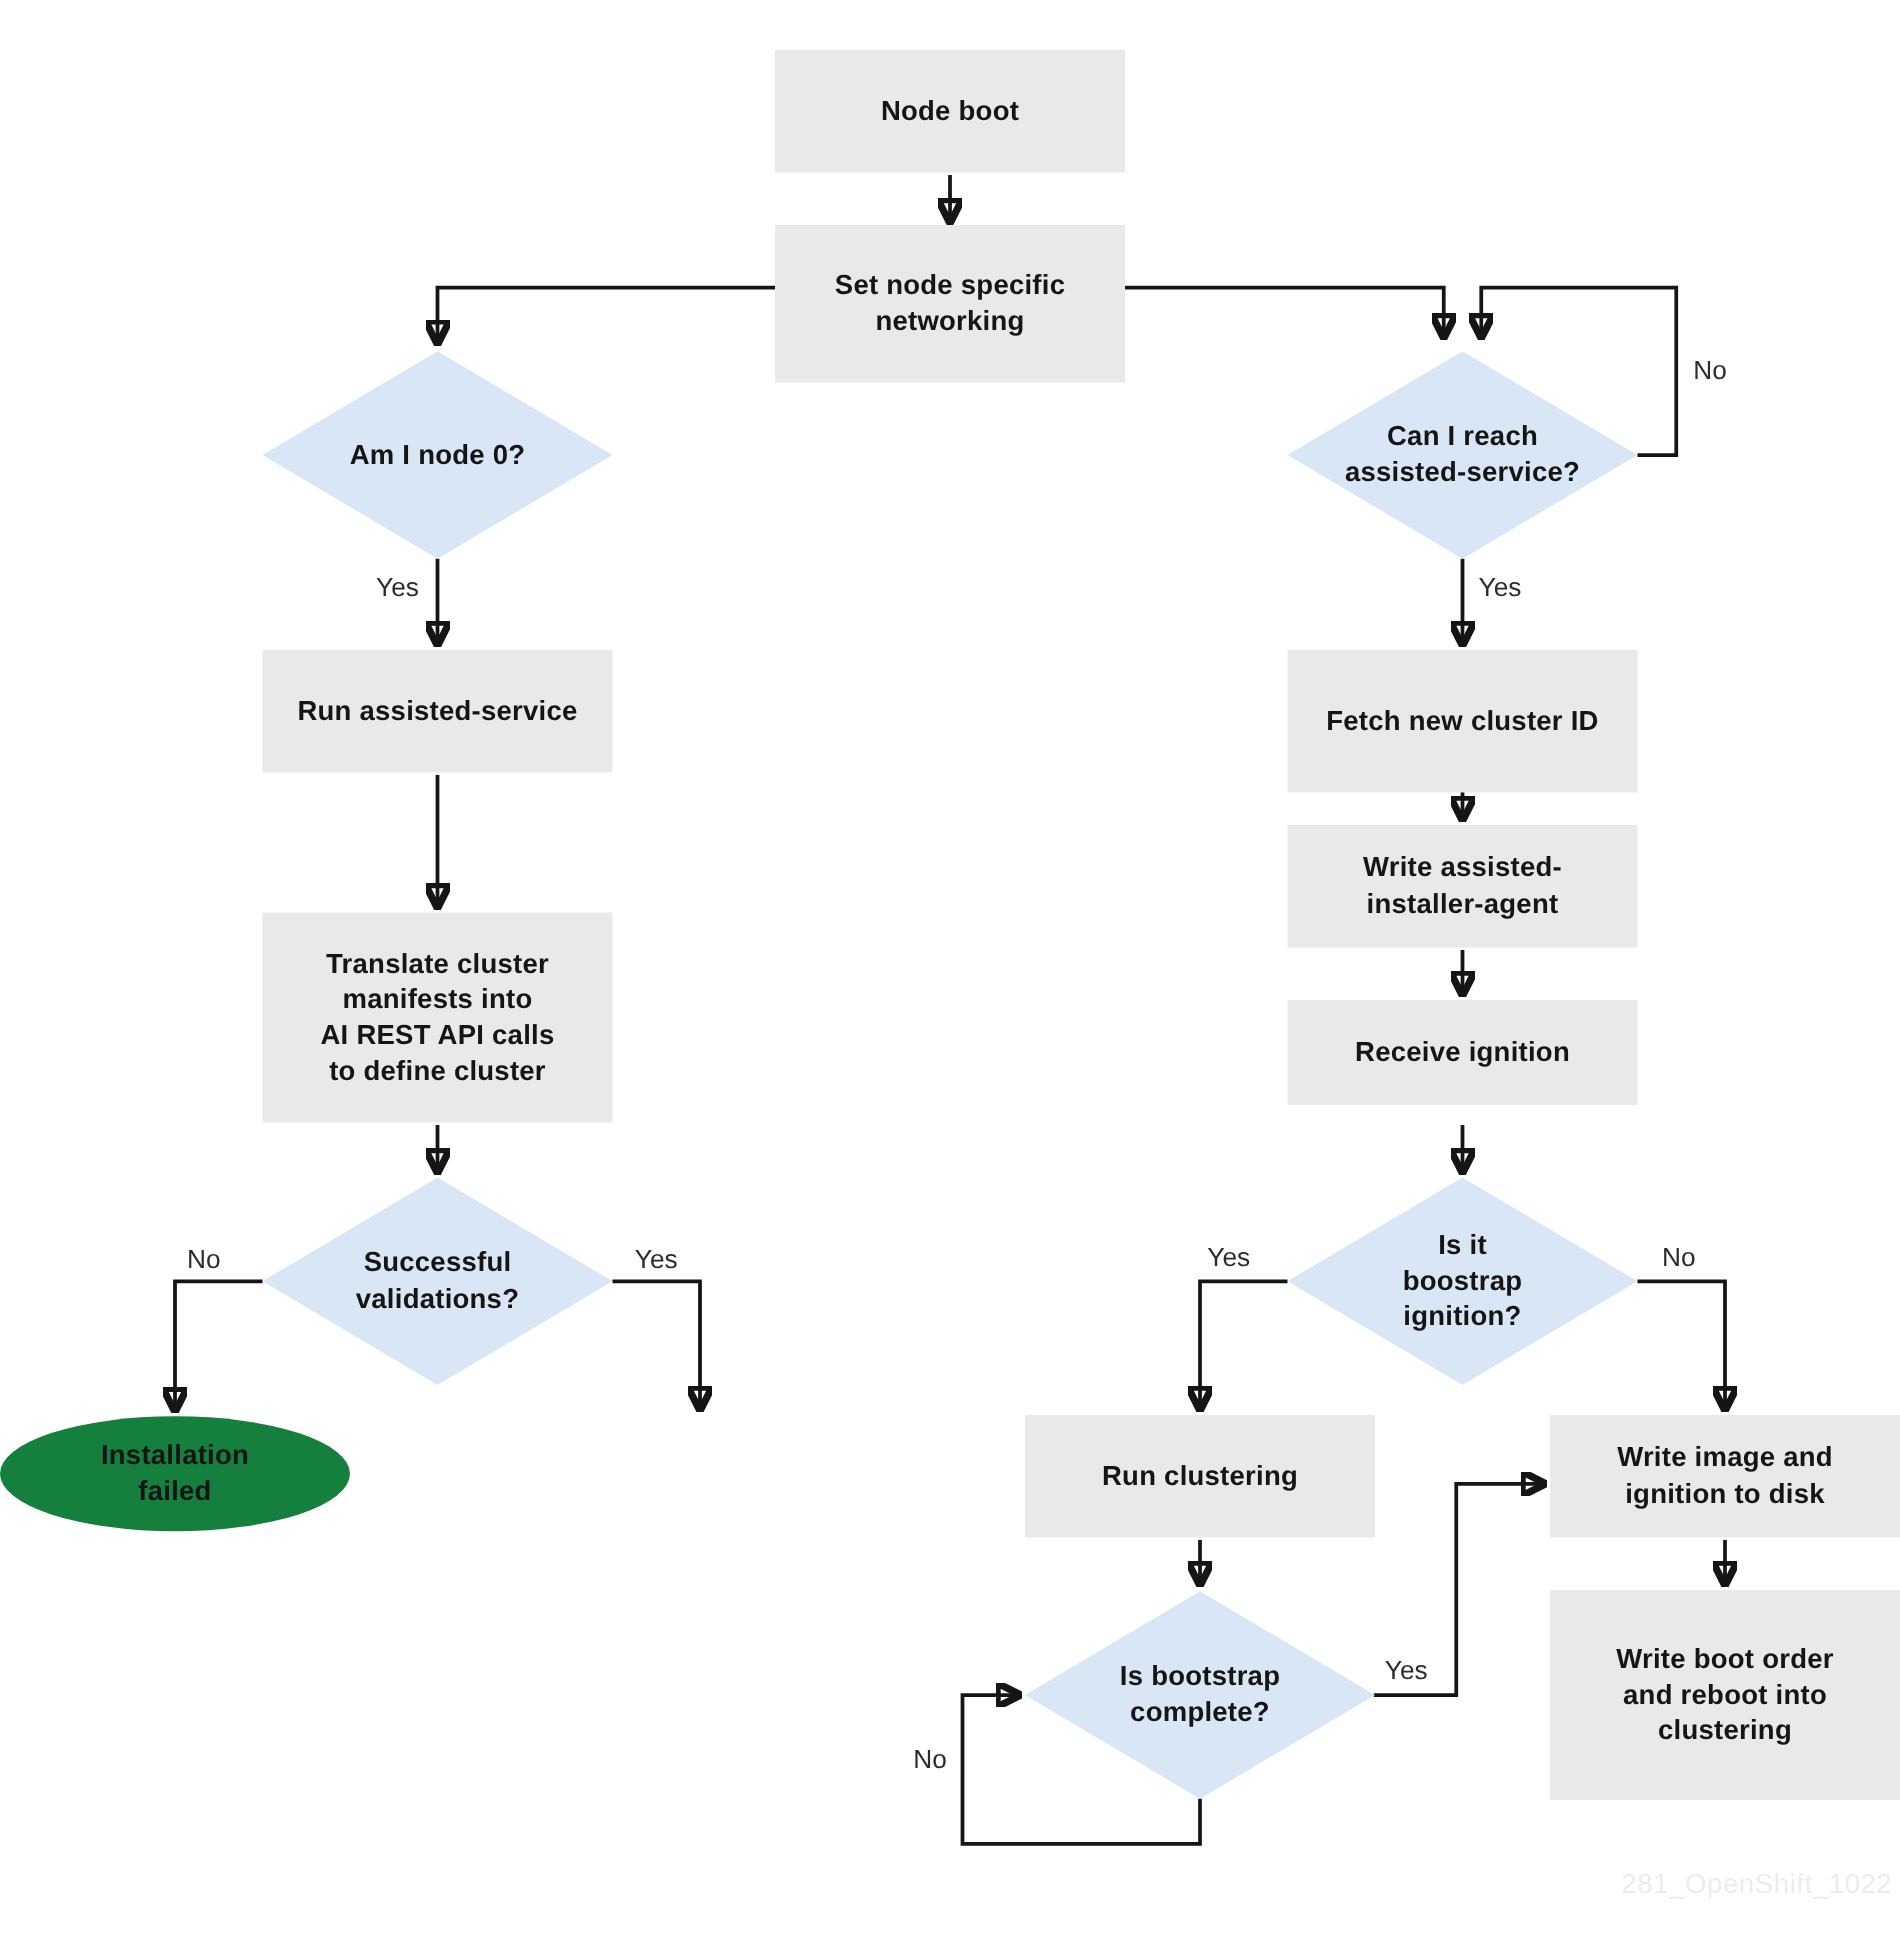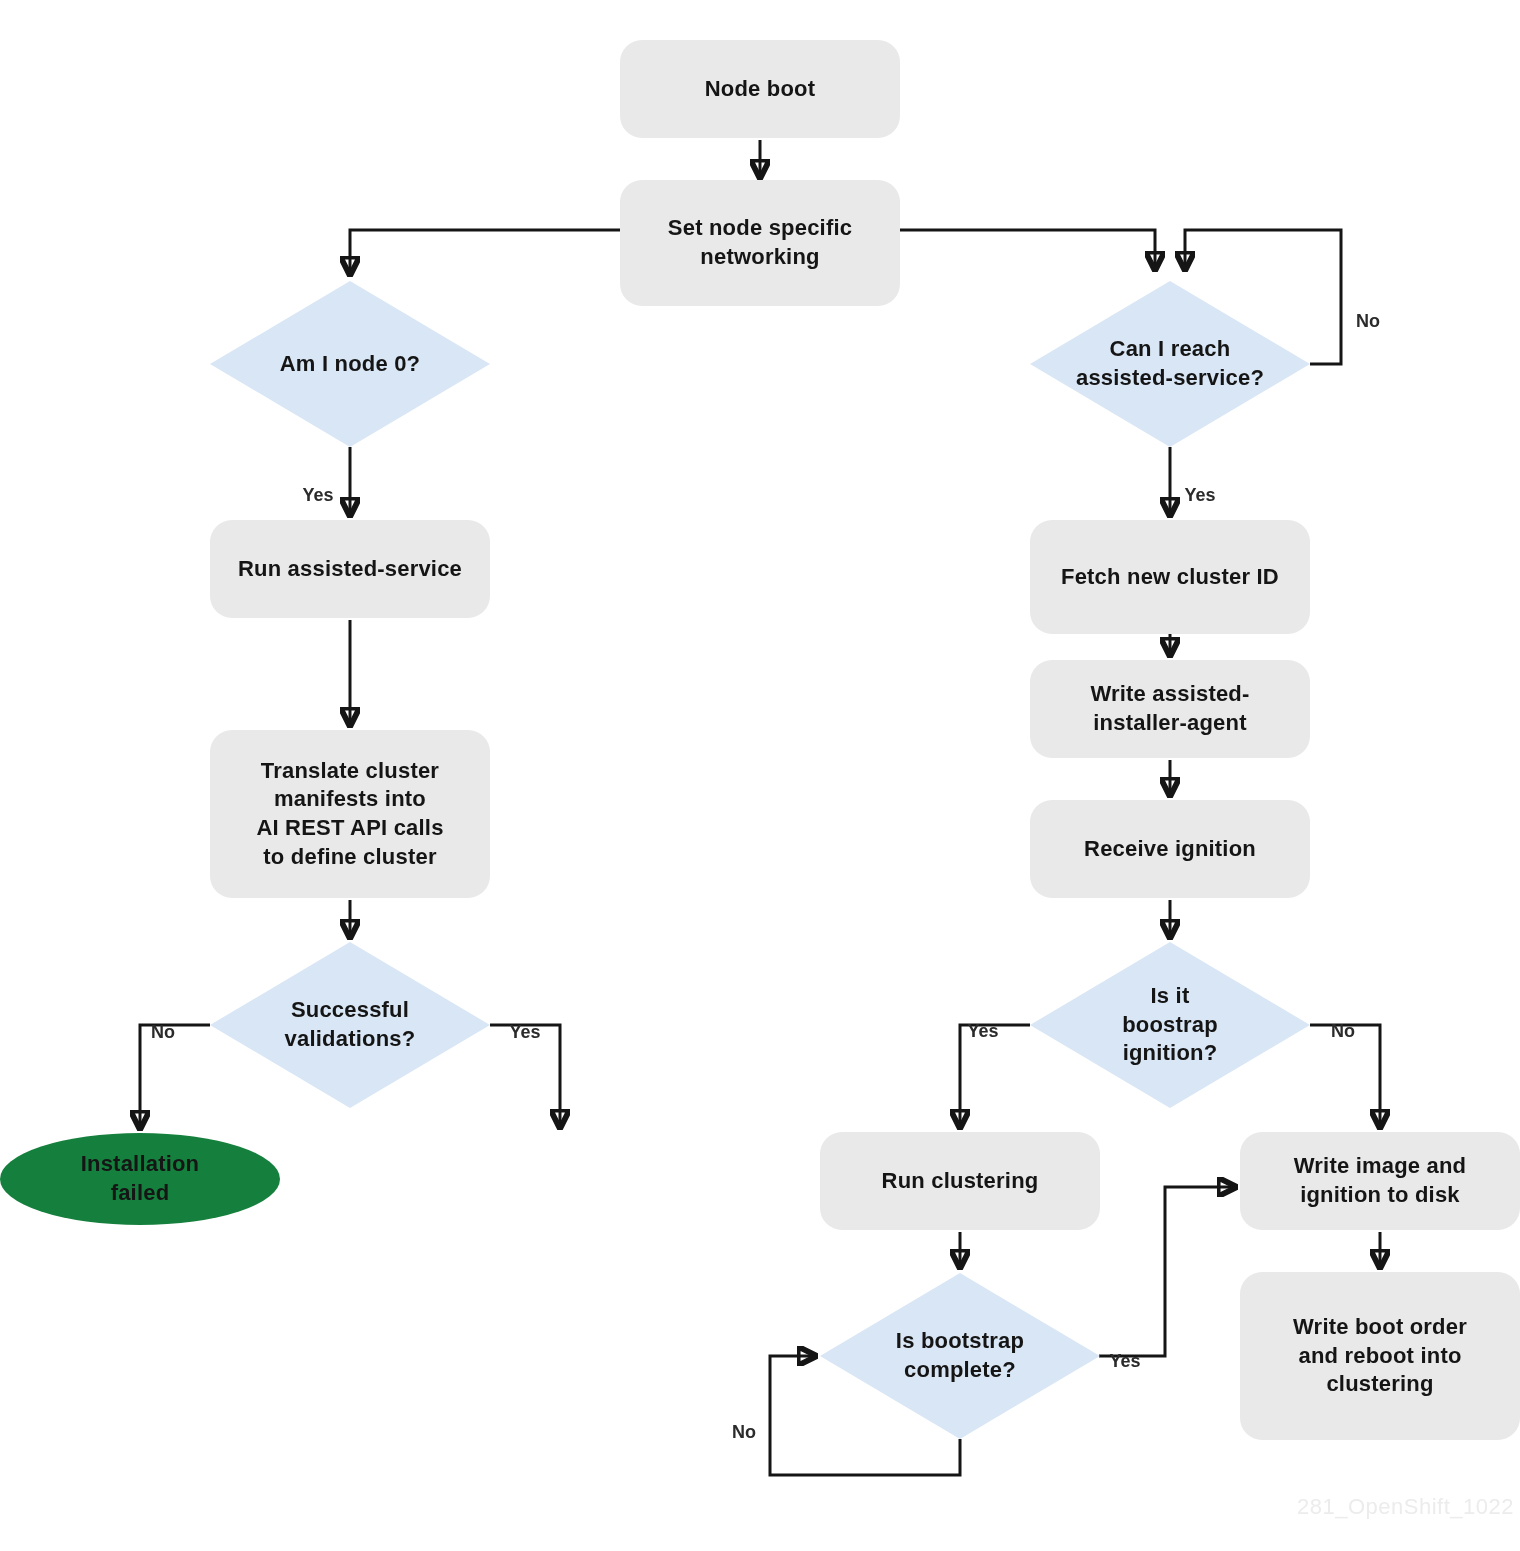--- a/index.html
+++ b/index.html
@@ -35,39 +35,37 @@
     text-align: center;
     white-space: pre-line;
     font-size: 22px;
     font-weight: 700;
     line-height: 1.3;
     color: #151515;
     letter-spacing: 0.2px;
   }
   .process {
     background: #e9e9e9;
-    border-radius: 22px;
   }
   .decision {
     background: #d8e6f5;
     clip-path: polygon(50% 0%, 100% 50%, 50% 100%, 0% 50%);
   }
   .terminal {
     background: #15803d;
     border-radius: 50% / 50%;
   }
   .edge-label {
     position: absolute;
     z-index: 3;
     transform: translate(-50%, -50%);
-    font-size: 18px;
-    font-weight: 700;
+    font-size: 21px;
+    font-weight: 400;
     color: #2b2b2b;
     white-space: nowrap;
-    margin-top: 24px;
   }
   .watermark {
     position: absolute;
     z-index: 0;
     right: 6px;
     top: 1494px;
     font-size: 22px;
     font-weight: 400;
     letter-spacing: 0.5px;
     color: #ececec;
@@ -121,21 +119,21 @@
   <div class="node process" style="left:1030px; top:520px; width:280px; height:114px">Fetch new cluster ID</div>
 
   <div class="node process" style="left:210px; top:730px; width:280px; height:168px">Translate cluster
 manifests into
 AI REST API calls
 to define cluster</div>
 
   <div class="node process" style="left:1030px; top:660px; width:280px; height:98px">Write assisted-
 installer-agent</div>
 
-  <div class="node process" style="left:1030px; top:800px; width:280px; height:98px">Receive ignition</div>
+  <div class="node process" style="left:1030px; top:800px; width:280px; height:84px">Receive ignition</div>
 
   <div class="node decision" style="left:210px; top:942px; width:280px; height:166px">Successful
 validations?</div>
 
   <div class="node decision" style="left:1030px; top:942px; width:280px; height:166px">Is it
 boostrap
 ignition?</div>
 
   <div class="node terminal" style="left:0px; top:1133px; width:280px; height:92px">Installation
 failed</div>

